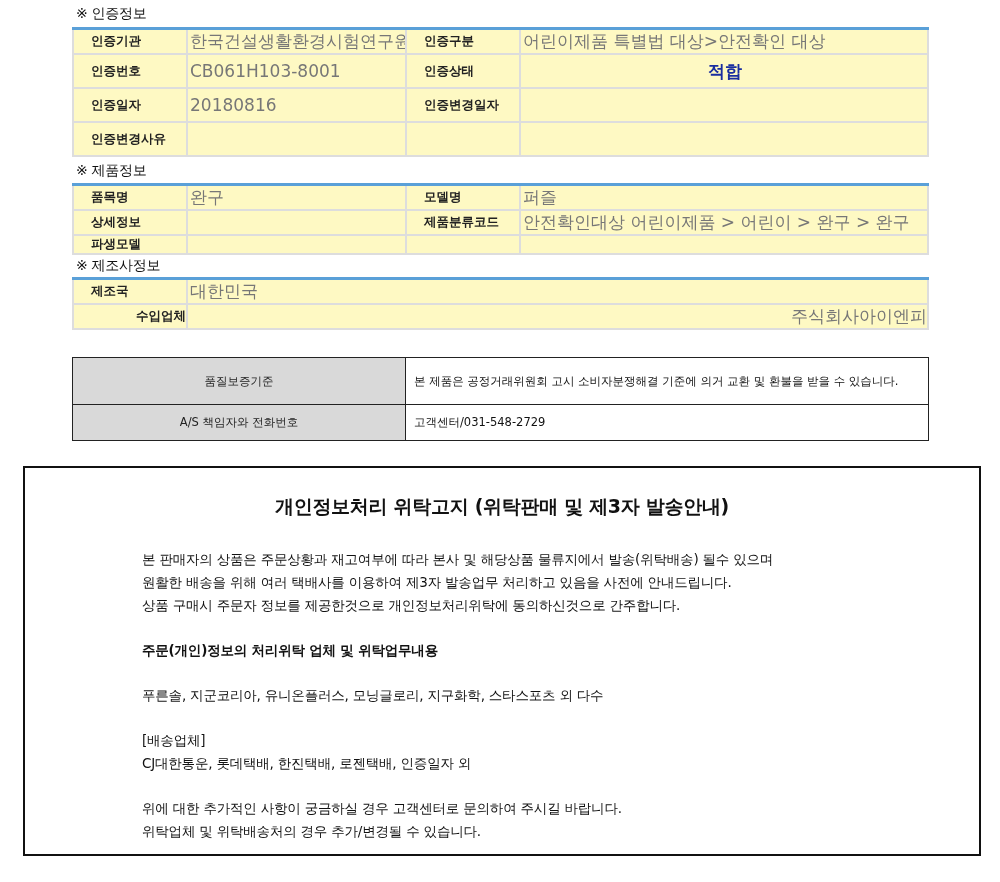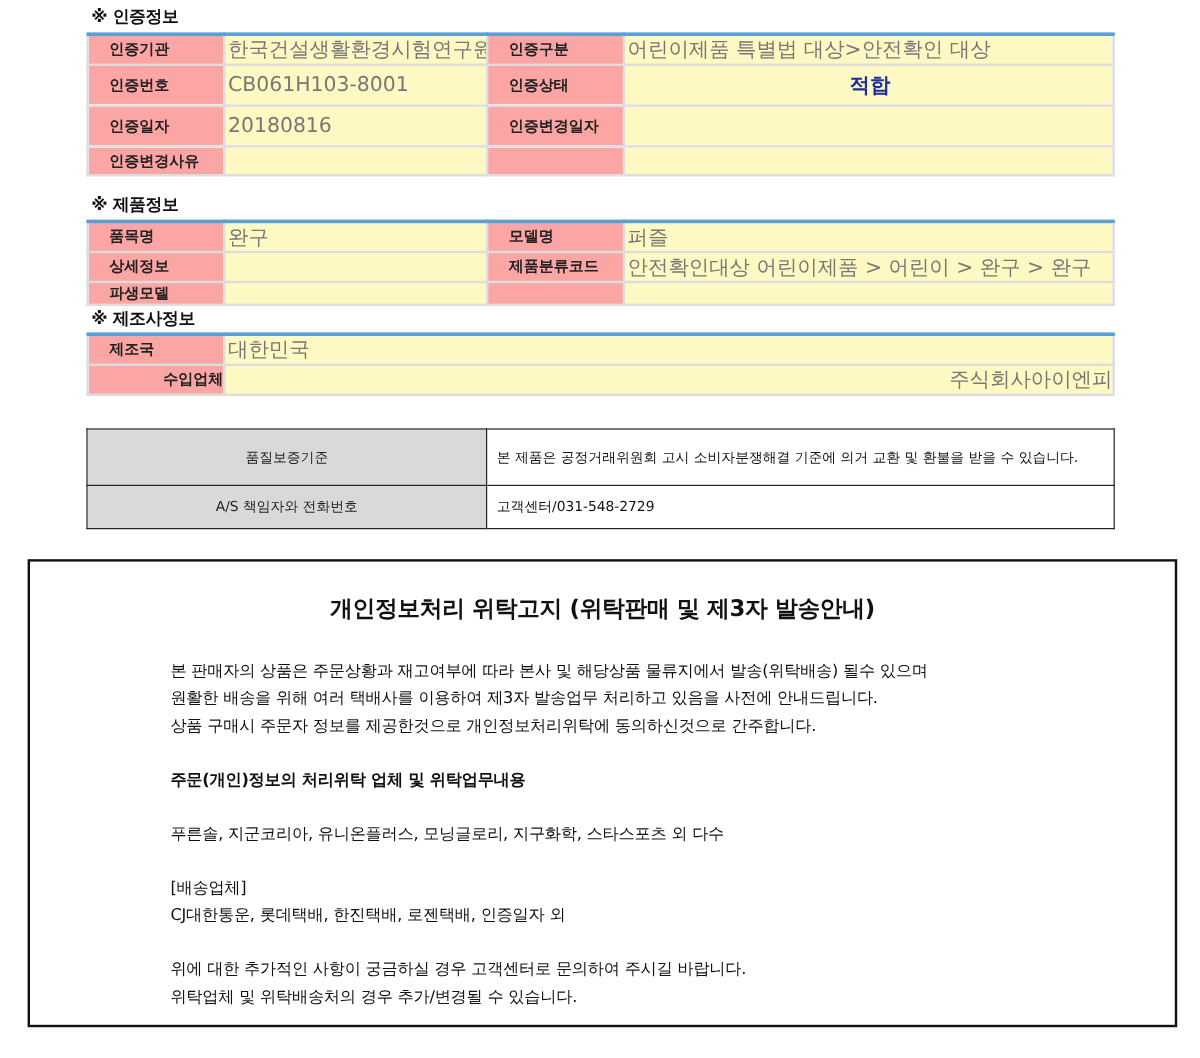--- a/index.html
+++ b/index.html
@@ -1,37 +1,37 @@
 <!DOCTYPE html>
 <html><head>
   <meta charset="utf-8">
   <style>
     * { box-sizing: border-box; margin: 0; padding: 0; }
     html, body { width: 1000px; height: 882px; background: #ffffff; overflow: hidden; }
     body { font-family: "DejaVu Sans", "Liberation Sans", sans-serif; color: #222; position: relative; }
 
     .section-title {
       position: absolute; left: 76px;
-      font-size: 14px; font-weight: bold; color: #111;
+      font-size: 14px; font-weight: normal; color: #111;
       letter-spacing: -0.3px;
     }
     .info-table {
       position: absolute; left: 72px; width: 857px;
       border-collapse: collapse; table-layout: fixed;
       border-top: 3px solid #5aa0d8;
       font-size: 12px;
     }
     .info-table td {
       border: 2px solid #dddddd;
       padding: 0 0 0 2px;
       vertical-align: middle;
       white-space: nowrap; overflow: hidden;
     }
     .info-table td.th {
-      background: #fca5a5; font-weight: bold; color: #222;
+      background: #fef9c3; font-weight: bold; color: #222;
       padding-left: 17px; font-size: 12.5px;
     }
     .info-table td.val { background: #fef9c3; color: #777; font-size: 17px; }
     .info-table td.val.center { text-align: center; }
     .status-ok { color: #1a2ea0; font-weight: bold; }
 
     .qa-table {
       position: absolute; left: 72px; top: 357px; width: 857px;
       border-collapse: collapse; table-layout: fixed;
       font-size: 11.5px;
@@ -79,21 +79,21 @@
     <td class="val">CB061H103-8001</td>
     <td class="th">인증상태</td>
     <td class="val center"><span class="status-ok">적합</span></td>
   </tr>
   <tr style="height:34px;">
     <td class="th">인증일자</td>
     <td class="val">20180816</td>
     <td class="th">인증변경일자</td>
     <td class="val"></td>
   </tr>
-  <tr style="height:24px;">
+  <tr style="height:34px;">
     <td class="th">인증변경사유</td>
     <td class="val"></td>
     <td class="th"></td>
     <td class="val"></td>
   </tr>
 </tbody>
   </table>
 
 <div class="section-title" style="top:162px;">※ 제품정보</div>
 <table class="info-table" style="top:183px;">

